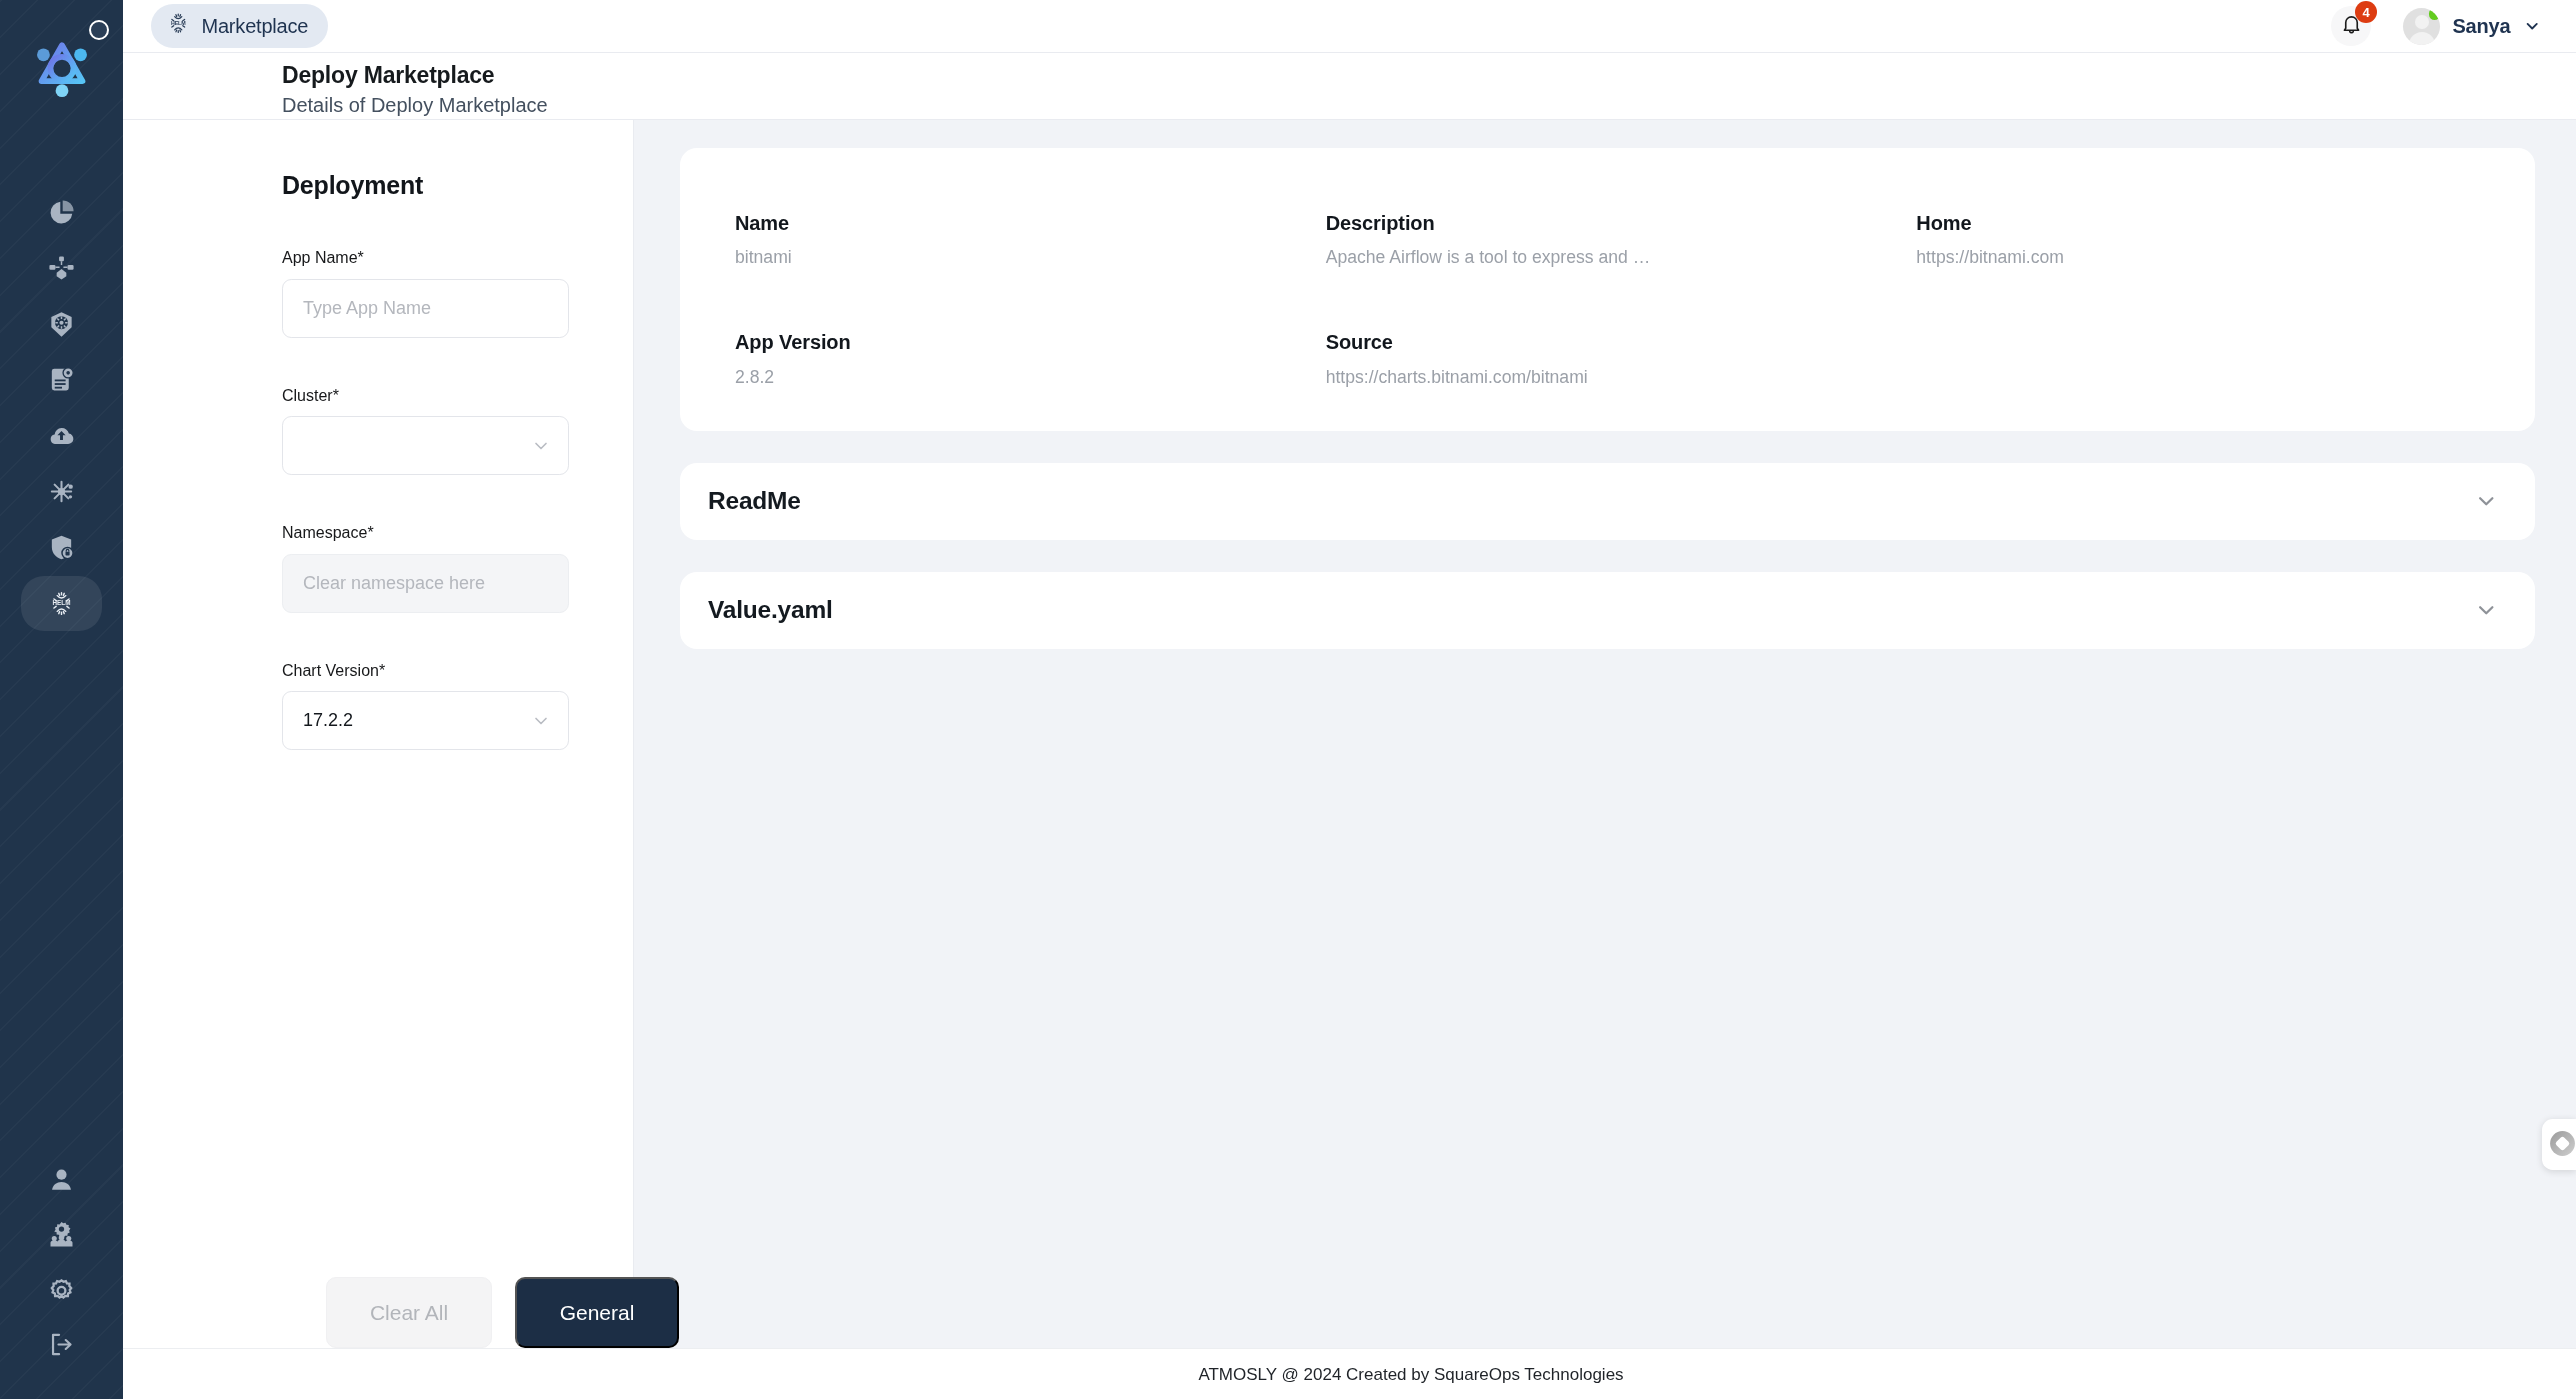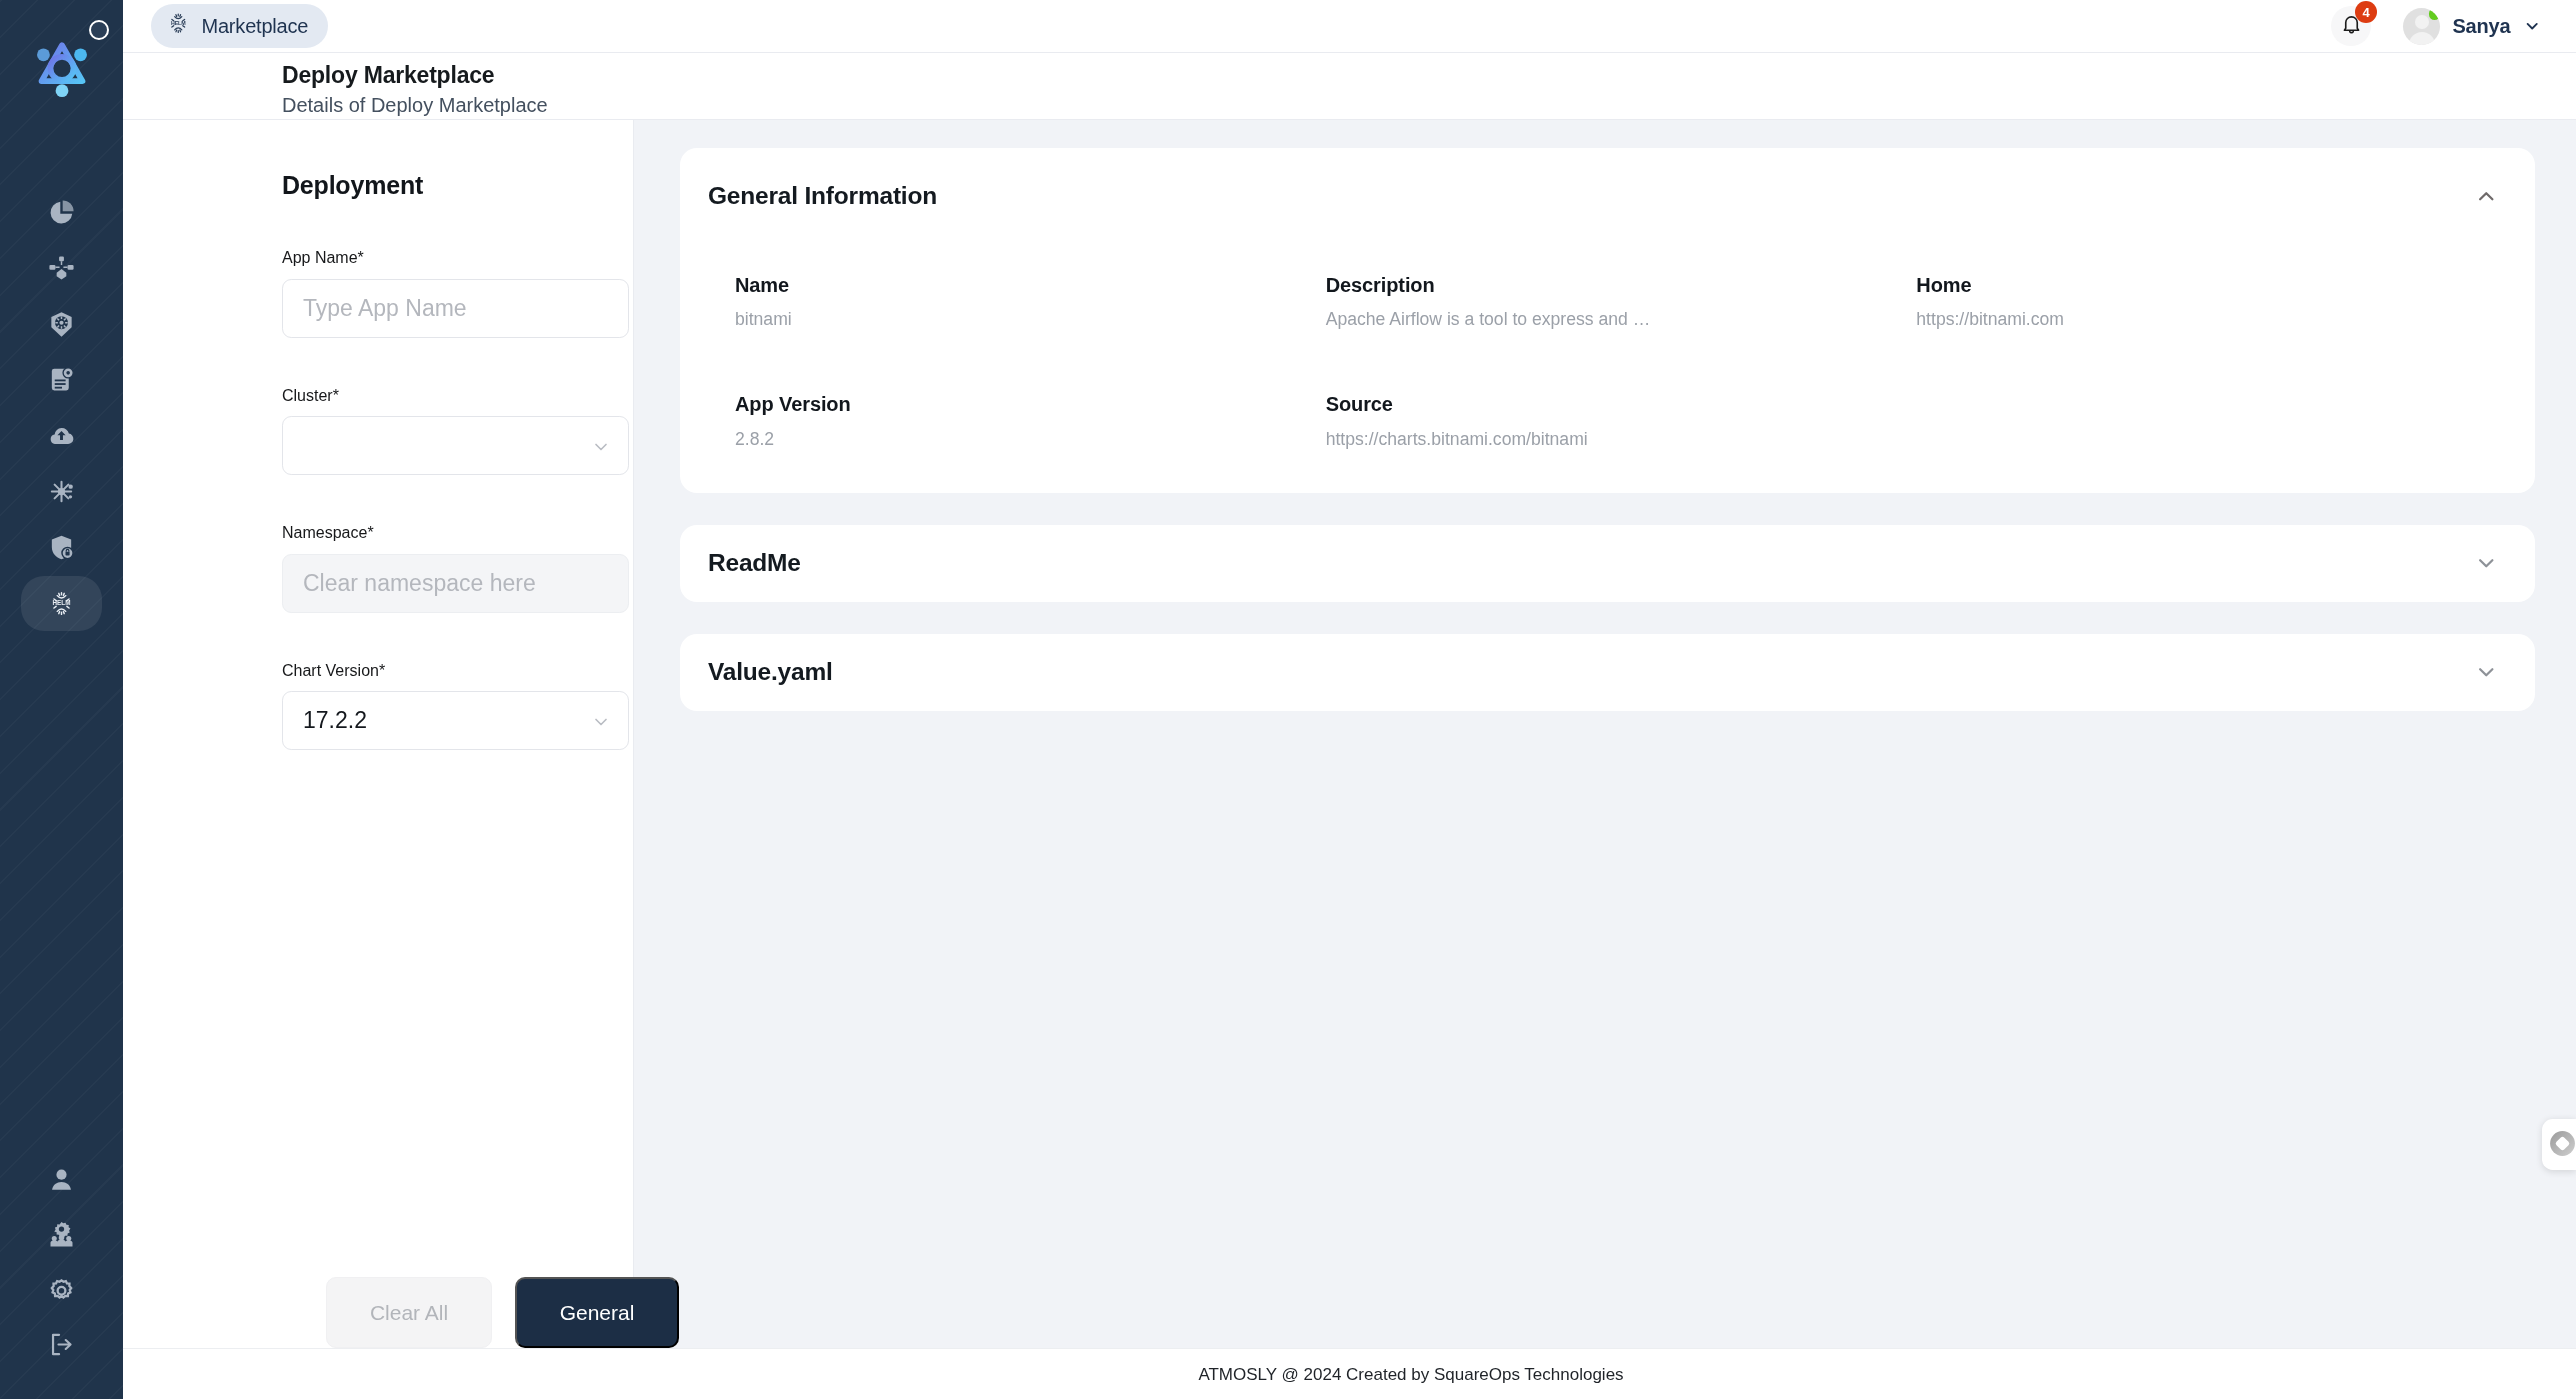--- a/index.html
+++ b/index.html
@@ -87,23 +87,23 @@
   
   .form-panel {
     width: 511px; flex: 0 0 511px; background: #ffffff;
     border-right: 0.8px solid #e9ebf0; position: relative;
     padding: 0 0 0 159px;
   }
   .form-title { font-size: 25px; font-weight: 600; color: #12161b; padding-top: 51px; letter-spacing: -0.2px; }
   .field { margin-top: 49px; width: 287px; }
   .field-label { font-size: 16px; color: #17181a; font-weight: 400; }
   .ctl {
-    margin-top: 11.5px; width: 347px; height: 59px; border: 0.8px solid #e3e5ea;
+    margin-top: 11.5px; width: 287px; height: 59px; border: 0.8px solid #e3e5ea;
     border-radius: 9.2px; background: #ffffff; display: flex; align-items: center;
-    padding: 0 20px; font-size: 23px; position: relative;
+    padding: 0 20px; font-size: 18px; position: relative;
   }
   .ctl.filled-bg { background: #f4f5f7; border-color: #eceef1; }
   .ctl .ph { color: #b4b7bd; }
   .ctl .val { color: #14181d; }
   .ctl .caret { position: absolute; right: 17px; top: 50%; transform: translateY(-50%);
                 width: 20px; height: 20px; }
   .form-actions {
     position: absolute; left: 203px; bottom: 0; display: flex; gap: 23px; align-items: flex-end;
   }
   .btn {
@@ -397,28 +397,20 @@
 
         <div class="form-actions">
           <button class="btn btn-clear">Clear All</button>
           <button class="btn btn-deploy">General</button>
         </div>
       </section>
 
       <section class="main">
 
         <div class="card gi-card">
-          <div class="card-head">
-            <span class="card-title">General Information</span>
-            <span class="card-chev">
-              <svg viewBox="0 0 24 24" fill="none" stroke="#6f6a6a" stroke-width="2.2" stroke-linecap="round" stroke-linejoin="round">
-                  <path d="M6 15l6-6 6 6"></path>
-                </svg>
-            </span>
-          </div>
           <div class="gi-grid">
             <div>
               <div class="gi-label">Name</div>
               <div class="gi-value">bitnami</div>
             </div>
             <div>
               <div class="gi-label">Description</div>
               <div class="gi-value">Apache Airflow is a tool to express and …</div>
             </div>
             <div>

